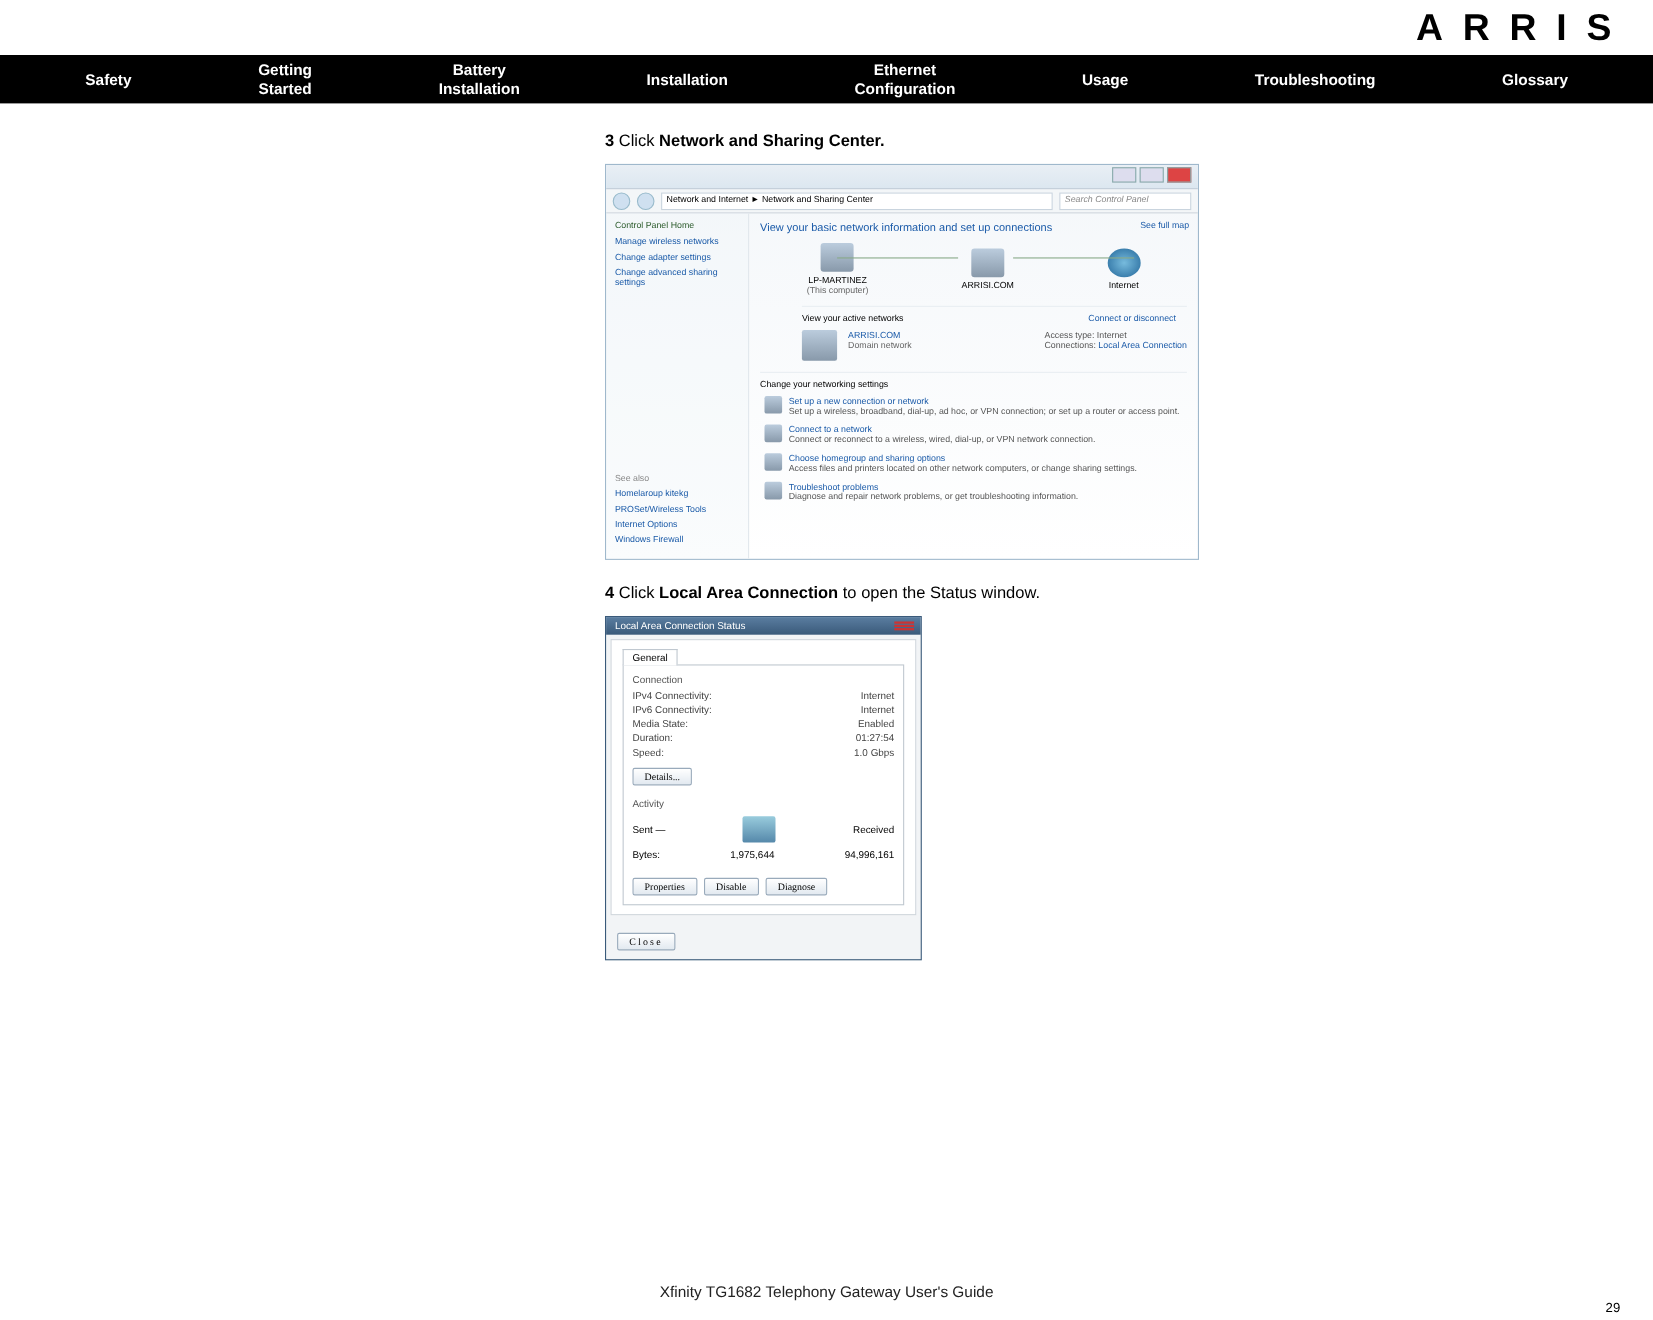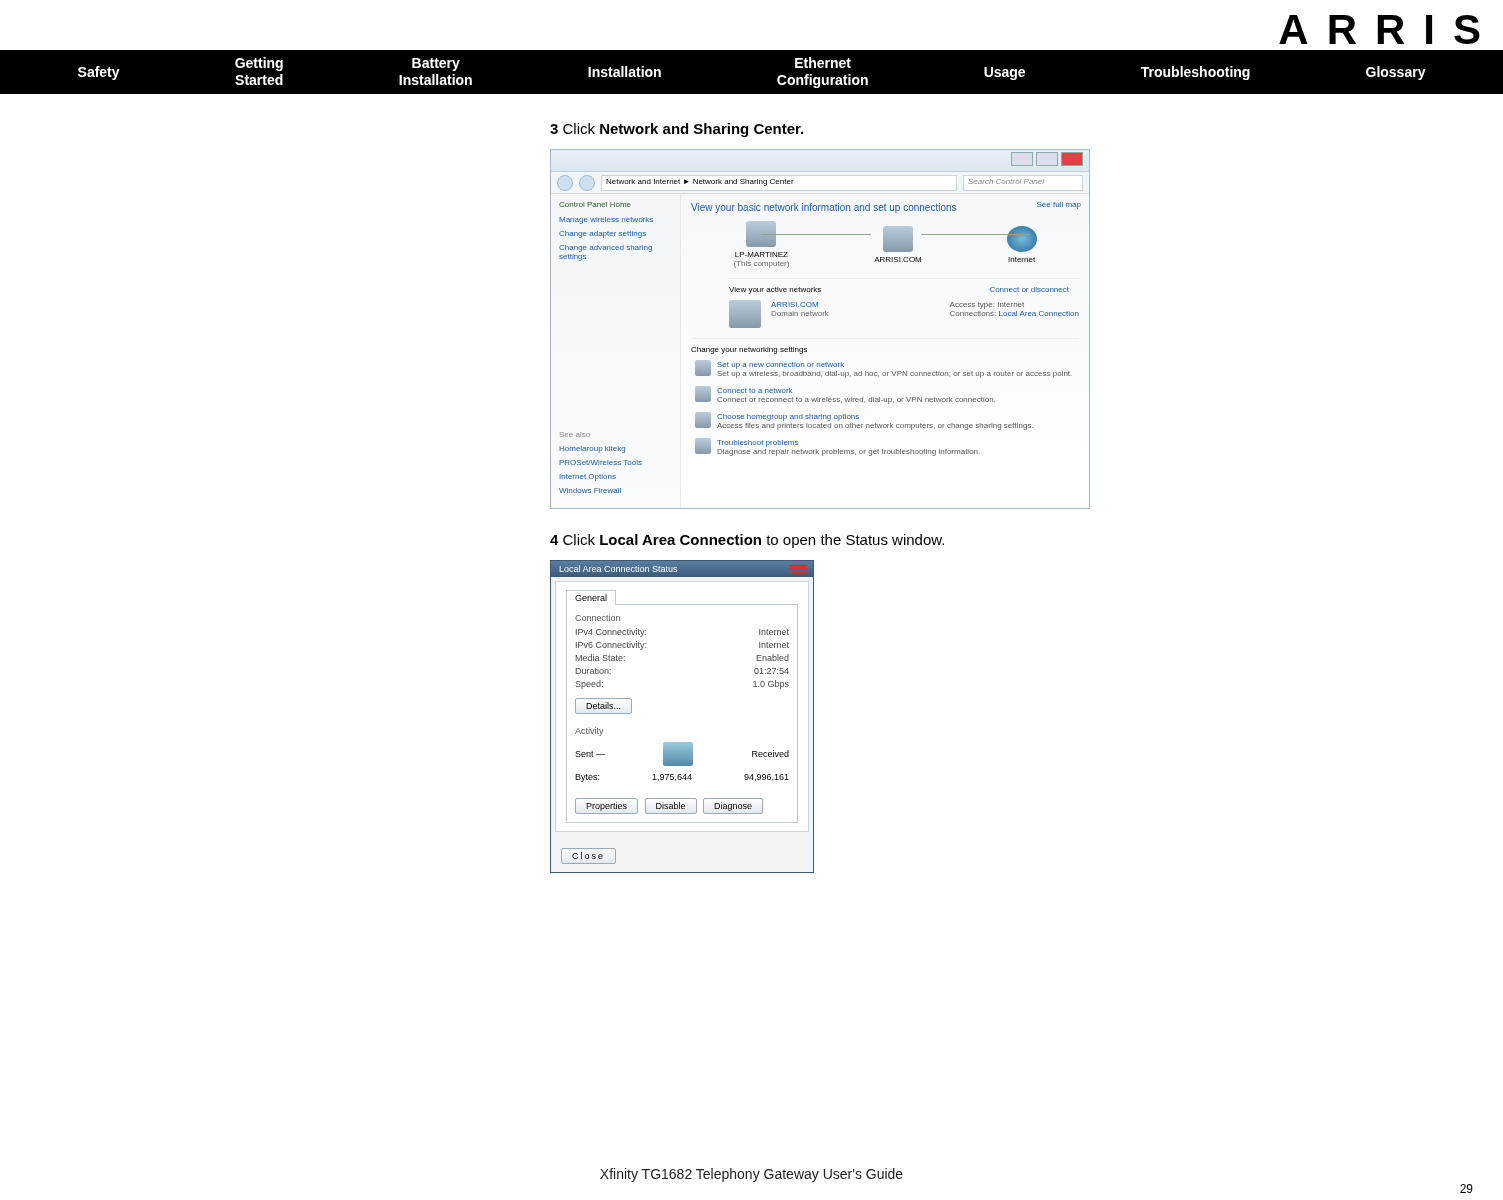--- a/index.html
+++ b/index.html
@@ -1,17 +1,17 @@
 <!DOCTYPE html>
 <html><head>
 <meta charset="utf-8">
 <style>
   * { box-sizing: border-box; margin: 0; padding: 0; }
   body { font-family: Verdana, Geneva, sans-serif; background: #fff; width: 1503px; height: 1200px; position: relative; color: #000; }
-  .brand { position: absolute; top: 6px; right: 4px; font-size: 42px; letter-spacing: 18px; font-weight: bold; font-family: Arial, sans-serif; }
+  .brand { position: absolute; top: 6px; right: 20px; font-size: 34px; letter-spacing: 18px; font-weight: bold; font-family: Arial, sans-serif; }
   .navbar { position: absolute; top: 50px; left: 0; right: 0; background: #000; height: 44px; display: flex; align-items: center; justify-content: space-around; padding: 0 20px; }
   .navbar a { color: #fff; font-weight: bold; font-size: 14px; text-decoration: none; text-align: center; line-height: 1.2; }
   .content { position: absolute; top: 120px; left: 550px; right: 60px; }
   .step { font-size: 15px; margin-bottom: 12px; }
   .step .num { font-weight: bold; }
   .step .bold { font-weight: bold; }
 
   
   .shot1 { width: 540px; height: 360px; border: 1px solid #9fb8cc; position: relative; background: linear-gradient(#f4f7fa,#fff); font-size: 8px; overflow: hidden; margin-bottom: 22px; }
   .s1-top { height: 22px; background: linear-gradient(#e9eff5,#dce7f0); border-bottom:1px solid #c0cdd8; position:relative; }
@@ -45,30 +45,30 @@
   .s1-row .rt { margin-left:auto; text-align:left; color:#555; }
   .s1-row .rt a { color:#1a5aa8; }
   .s1-link { color:#1a5aa8; margin-top:0; }
   .s1-desc { color:#555; margin-left:0; }
   .s1-item { margin:6px 0 8px 0; padding-left:26px; position:relative; }
   .s1-item::before { content:""; position:absolute; left:4px; top:0; width:16px; height:16px; background:linear-gradient(#bcd,#89a); border-radius:2px; }
   .seefull { position:absolute; top:6px; right:8px; color:#1a5aa8; }
   .connectdisc { position:absolute; right:10px; color:#1a5aa8; }
 
   
-  .shot2 { width: 264px; border:1px solid #3a5a7a; background:#f2f4f6; font-size:9px; position:relative; }
+  .shot2 { width: 288px; border:1px solid #3a5a7a; background:#f2f4f6; font-size:9px; position:relative; }
   .s2-title { background:linear-gradient(#5a7da0,#3a5a7a); color:#fff; padding:3px 8px; font-size:9px; position:relative; }
   .s2-title .bars { position:absolute; right:6px; top:4px; display:flex; flex-direction:column; gap:1px; }
   .s2-title .bars span { width:18px; height:2px; background:#c33; }
   .s2-body { background:#fff; margin:4px; padding:8px 10px; border:1px solid #d0d6dc; }
   .s2-tab { display:inline-block; border:1px solid #c0c8d0; border-bottom:none; padding:2px 8px; background:#fff; margin-bottom:-1px; position:relative; z-index:1; }
   .s2-frame { border:1px solid #c0c8d0; padding:8px; background:#fff; }
   .s2-group-lab { color:#555; margin-bottom:4px; }
   .s2-line { display:flex; justify-content:space-between; margin:3px 0; color:#444; }
-  .s2-btn { display:inline-block; border:1px solid #9ab; padding:2px 10px; background:linear-gradient(#fff,#e2e9f0); border-radius:2px; margin:6px 4px 0 0; font-size:9px; }
+  .s2-btn { display:inline-block; border:1px solid #9ab; padding:2px 10px; background:linear-gradient(#fff,#e2e9f0); border-radius:2px; margin:6px 4px 0 0; font-size:9px;font-family:Liberation Serif, serif; }
   .s2-act { margin-top:12px; }
   .s2-act-grid { display:flex; justify-content:space-between; align-items:center; margin:6px 0; }
   .s2-act-grid .mon { width:30px; height:24px; background:linear-gradient(#9cd,#58a); border-radius:2px; }
   .s2-bytes { display:flex; justify-content:space-between; margin-top:4px; }
   .s2-close { text-align:left; padding:6px 10px 8px; }
   .s2-close .s2-btn { letter-spacing:2px; }
 
   .footer { position:absolute; bottom:18px; left:0; right:0; display:flex; justify-content:center; font-size:14px; color:#222; }
   .pageno { position:absolute; bottom:4px; right:30px; font-size:12px;margin-left:32px; }
 

